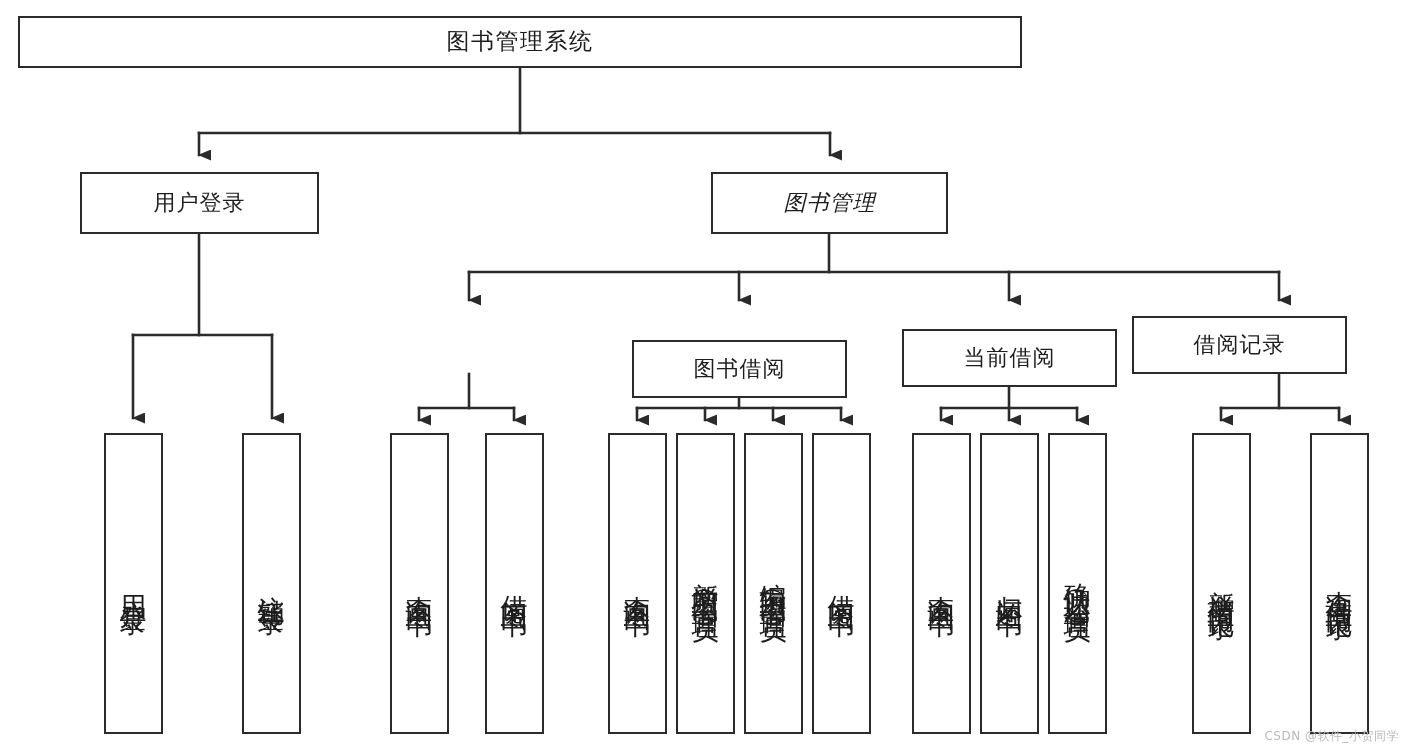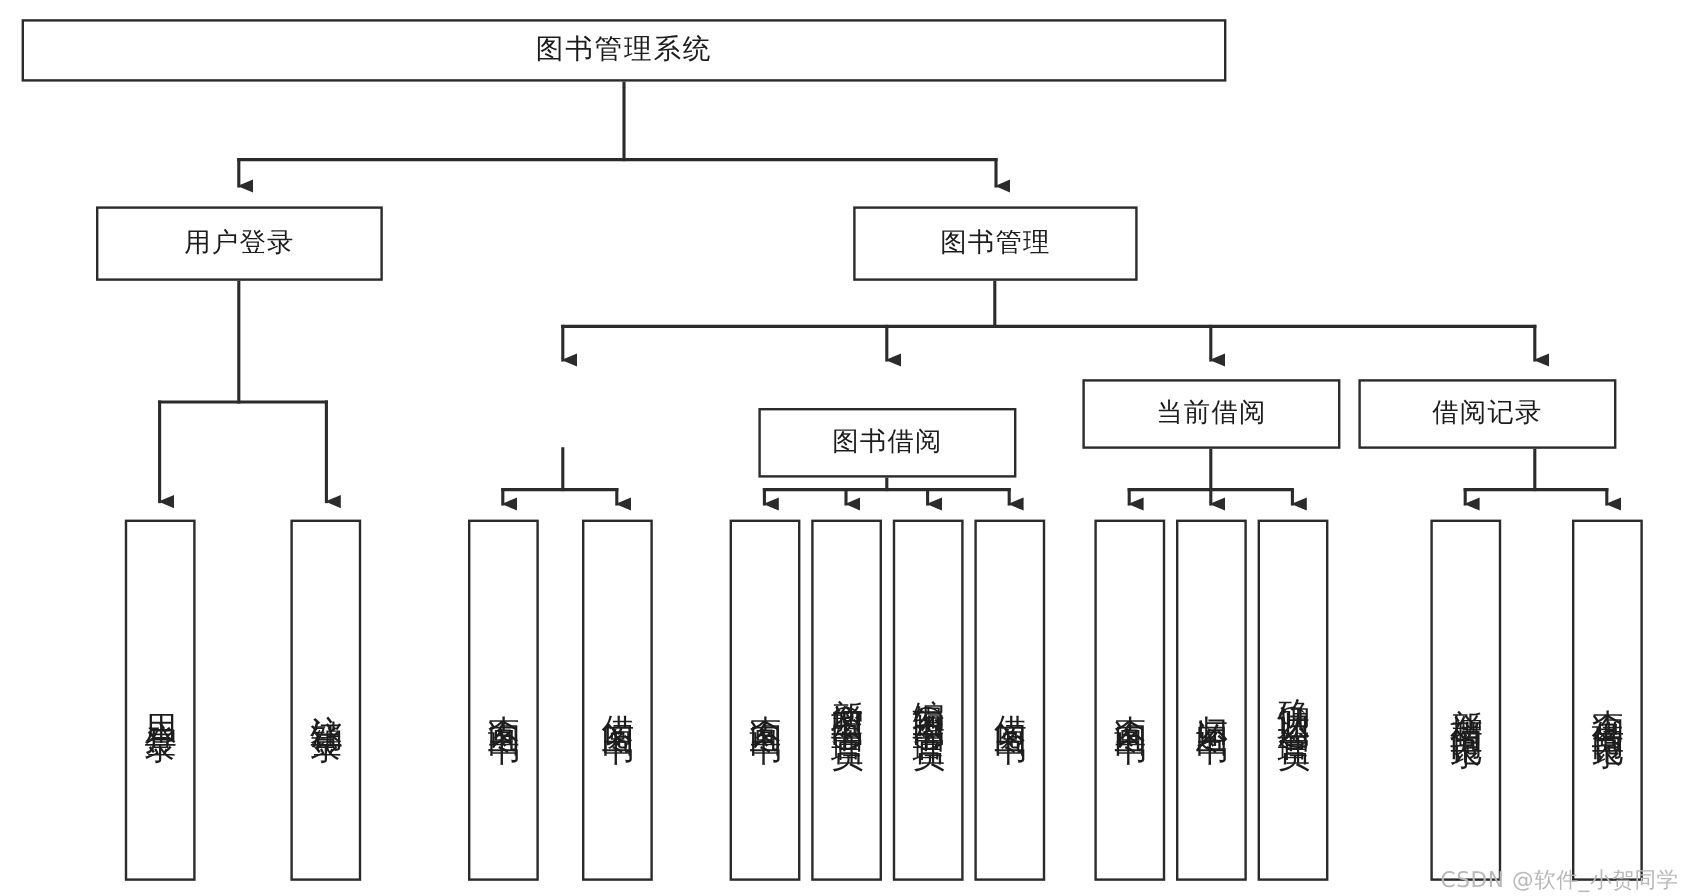--- a/index.html
+++ b/index.html
@@ -57,21 +57,21 @@
     text-orientation:upright;
     font-size:27px;
     letter-spacing:5px;
     line-height:1;
     white-space:pre;
   }
   .watermark{
     position:absolute;
     right:6px;
     bottom:2px;
-    font-size:18px;
+    font-size:12px;
     color:#b9b9b9;
     letter-spacing:0.5px;
     z-index:5;
     white-space:nowrap;
     font-family:"DejaVu Sans","Liberation Sans",sans-serif;
   }
 </style>
 </head>
 <body>
 
@@ -128,30 +128,30 @@
   </svg>
 
   <div class="node h root" style="left:18px;top:16px;width:1004px;height:52px;">
     <span class="lbl">图书管理系统</span>
   </div>
 
   <div class="node h" style="left:80px;top:172px;width:239px;height:62px;">
     <span class="lbl">用户登录</span>
   </div>
 
-  <div class="node h" style="left:711px;top:172px;width:237px;height:62px;">
+  <div class="node h" style="left:711px;top:172px;width:237px;height:62px;font-style:italic;">
     <span class="lbl">图书管理</span>
   </div>
 
 
   <div class="node h" style="left:632px;top:316px;width:215px;height:58px;margin-top:24px;">
     <span class="lbl">图书借阅</span>
   </div>
 
-  <div class="node h" style="left:902px;top:316px;width:215px;height:58px;">
+  <div class="node h" style="left:902px;top:329px;width:215px;height:58px;">
     <span class="lbl">当前借阅</span>
   </div>
 
   <div class="node h" style="left:1132px;top:316px;width:215px;height:58px;">
     <span class="lbl">借阅记录</span>
   </div>
 
   <div class="node v" style="left:104px;top:433px;width:59px;height:301px;">
     <span class="lbl" style="font-size: 27px; letter-spacing: 5px;">用户登录</span>
   </div>

